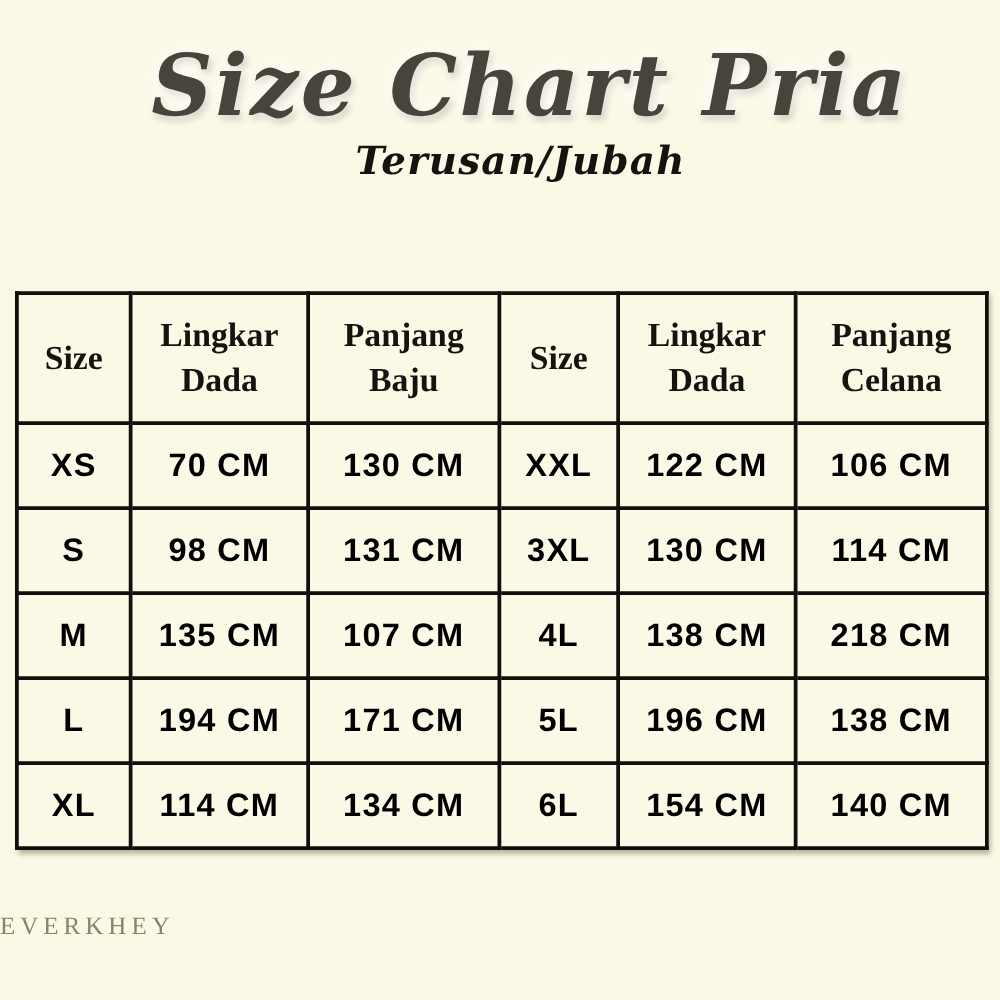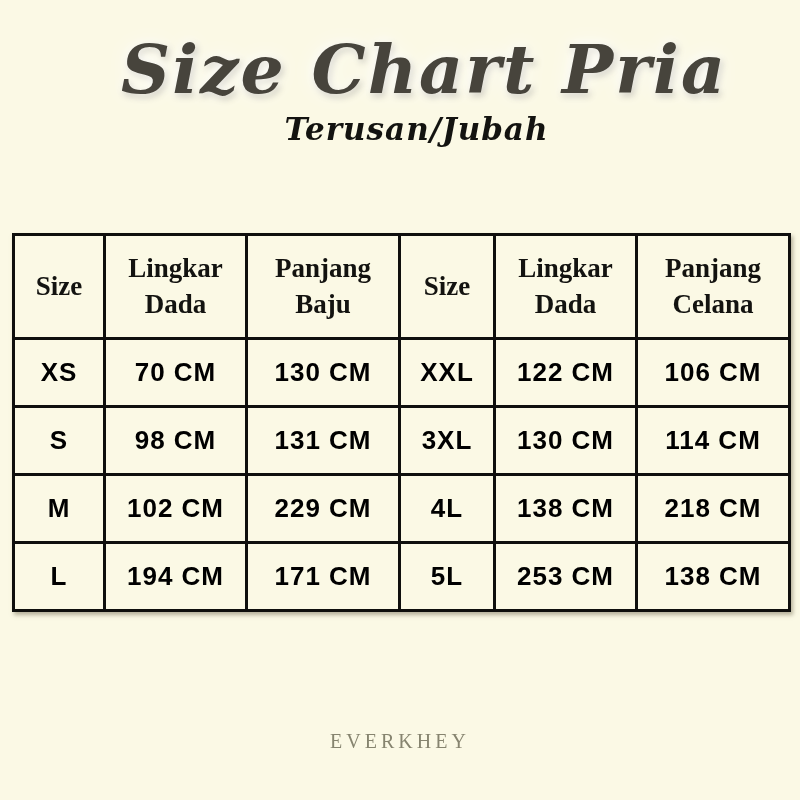--- a/index.html
+++ b/index.html
@@ -79,21 +79,20 @@
     letter-spacing: 1px;
     color: #000000;
   }
 
   
   .footer-block {
     position: absolute;
     top: 730px;
     left: 0;
     width: 100%;
-    text-align: center;
   }
   .brand {
     font-family: "Liberation Serif", serif;
     font-size: 20px;
     letter-spacing: 4px;
     color: #86846F;
   }
 </style>
 </head>
 <body>
@@ -136,33 +135,41 @@
       <tr>
         <td>S</td>
         <td>98 CM</td>
         <td>131 CM</td>
         <td>3XL</td>
         <td>130 CM</td>
         <td>114 CM</td>
       </tr>
       <tr>
         <td>M</td>
-        <td>102 CM</td>
-        <td>229 CM</td>
+        <td>135 CM</td>
+        <td>107 CM</td>
         <td>4L</td>
         <td>138 CM</td>
         <td>218 CM</td>
       </tr>
       <tr>
         <td>L</td>
         <td>194 CM</td>
         <td>171 CM</td>
         <td>5L</td>
-        <td>253 CM</td>
+        <td>196 CM</td>
         <td>138 CM</td>
+      </tr>
+      <tr>
+        <td>XL</td>
+        <td>114 CM</td>
+        <td>134 CM</td>
+        <td>6L</td>
+        <td>154 CM</td>
+        <td>140 CM</td>
       </tr>
     </tbody>
   </table>
 
   <div class="footer-block">
     <span class="brand">EVERKHEY</span>
   </div>
 
 </div>
 

